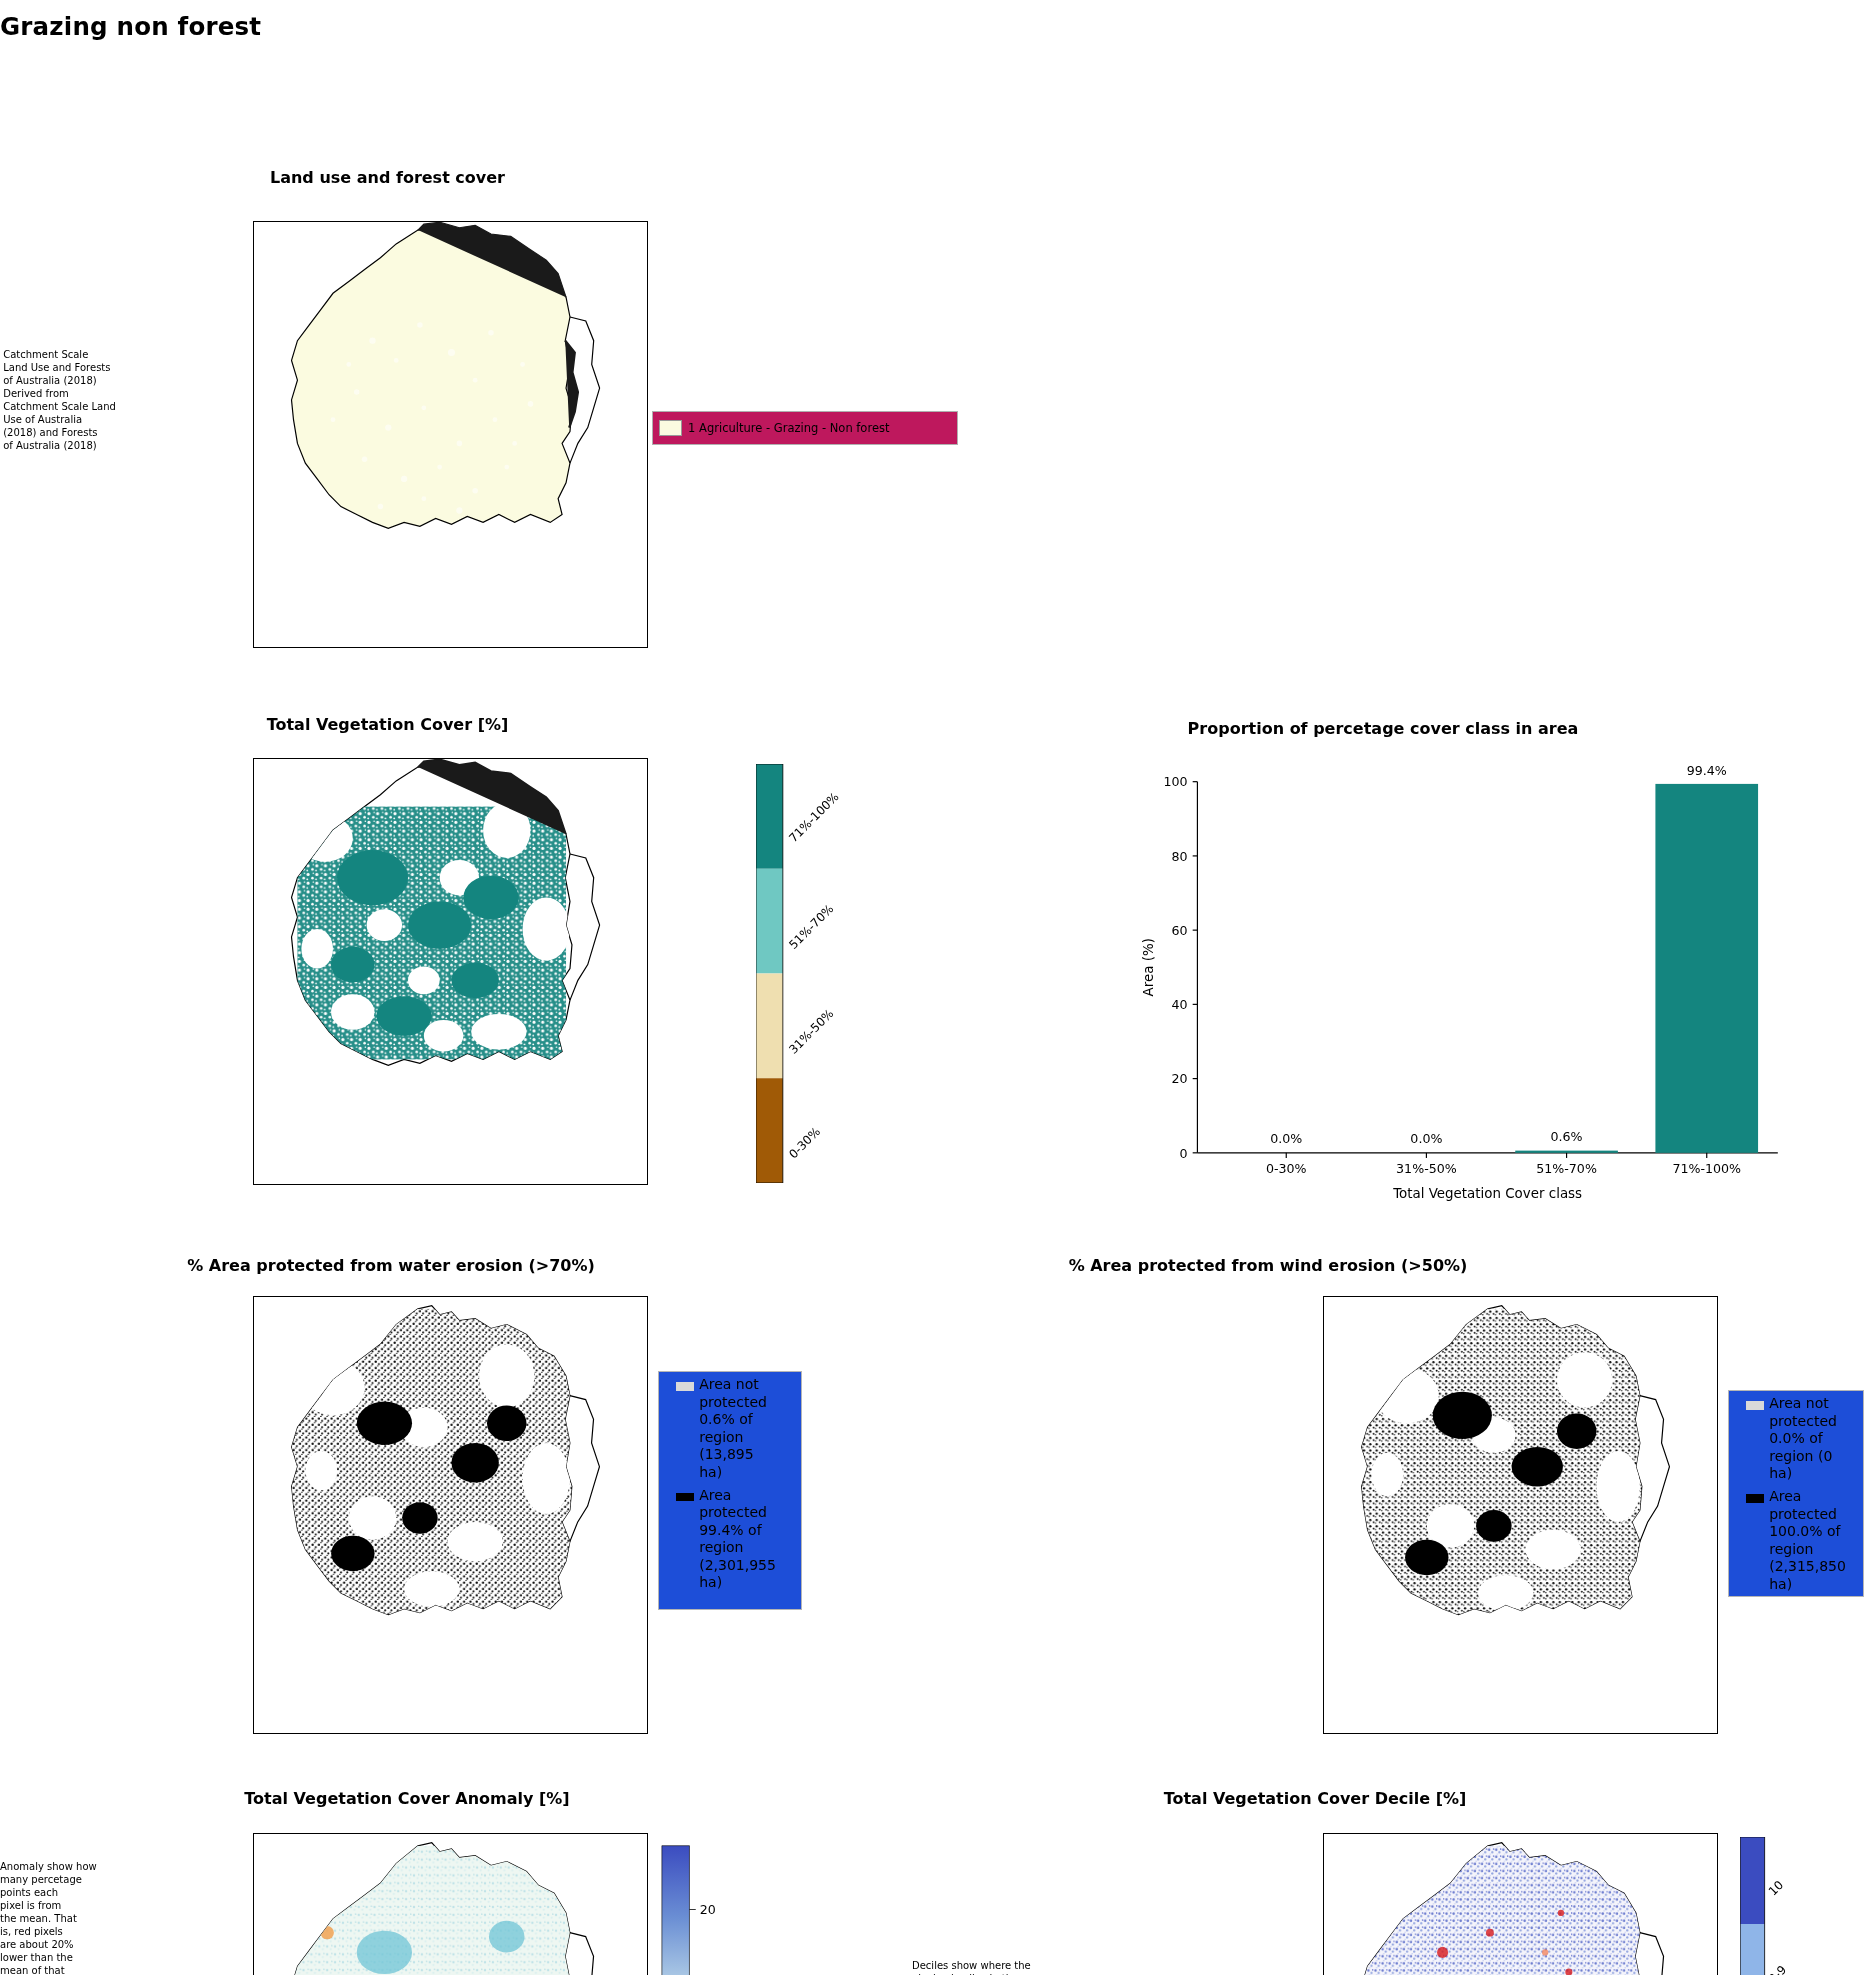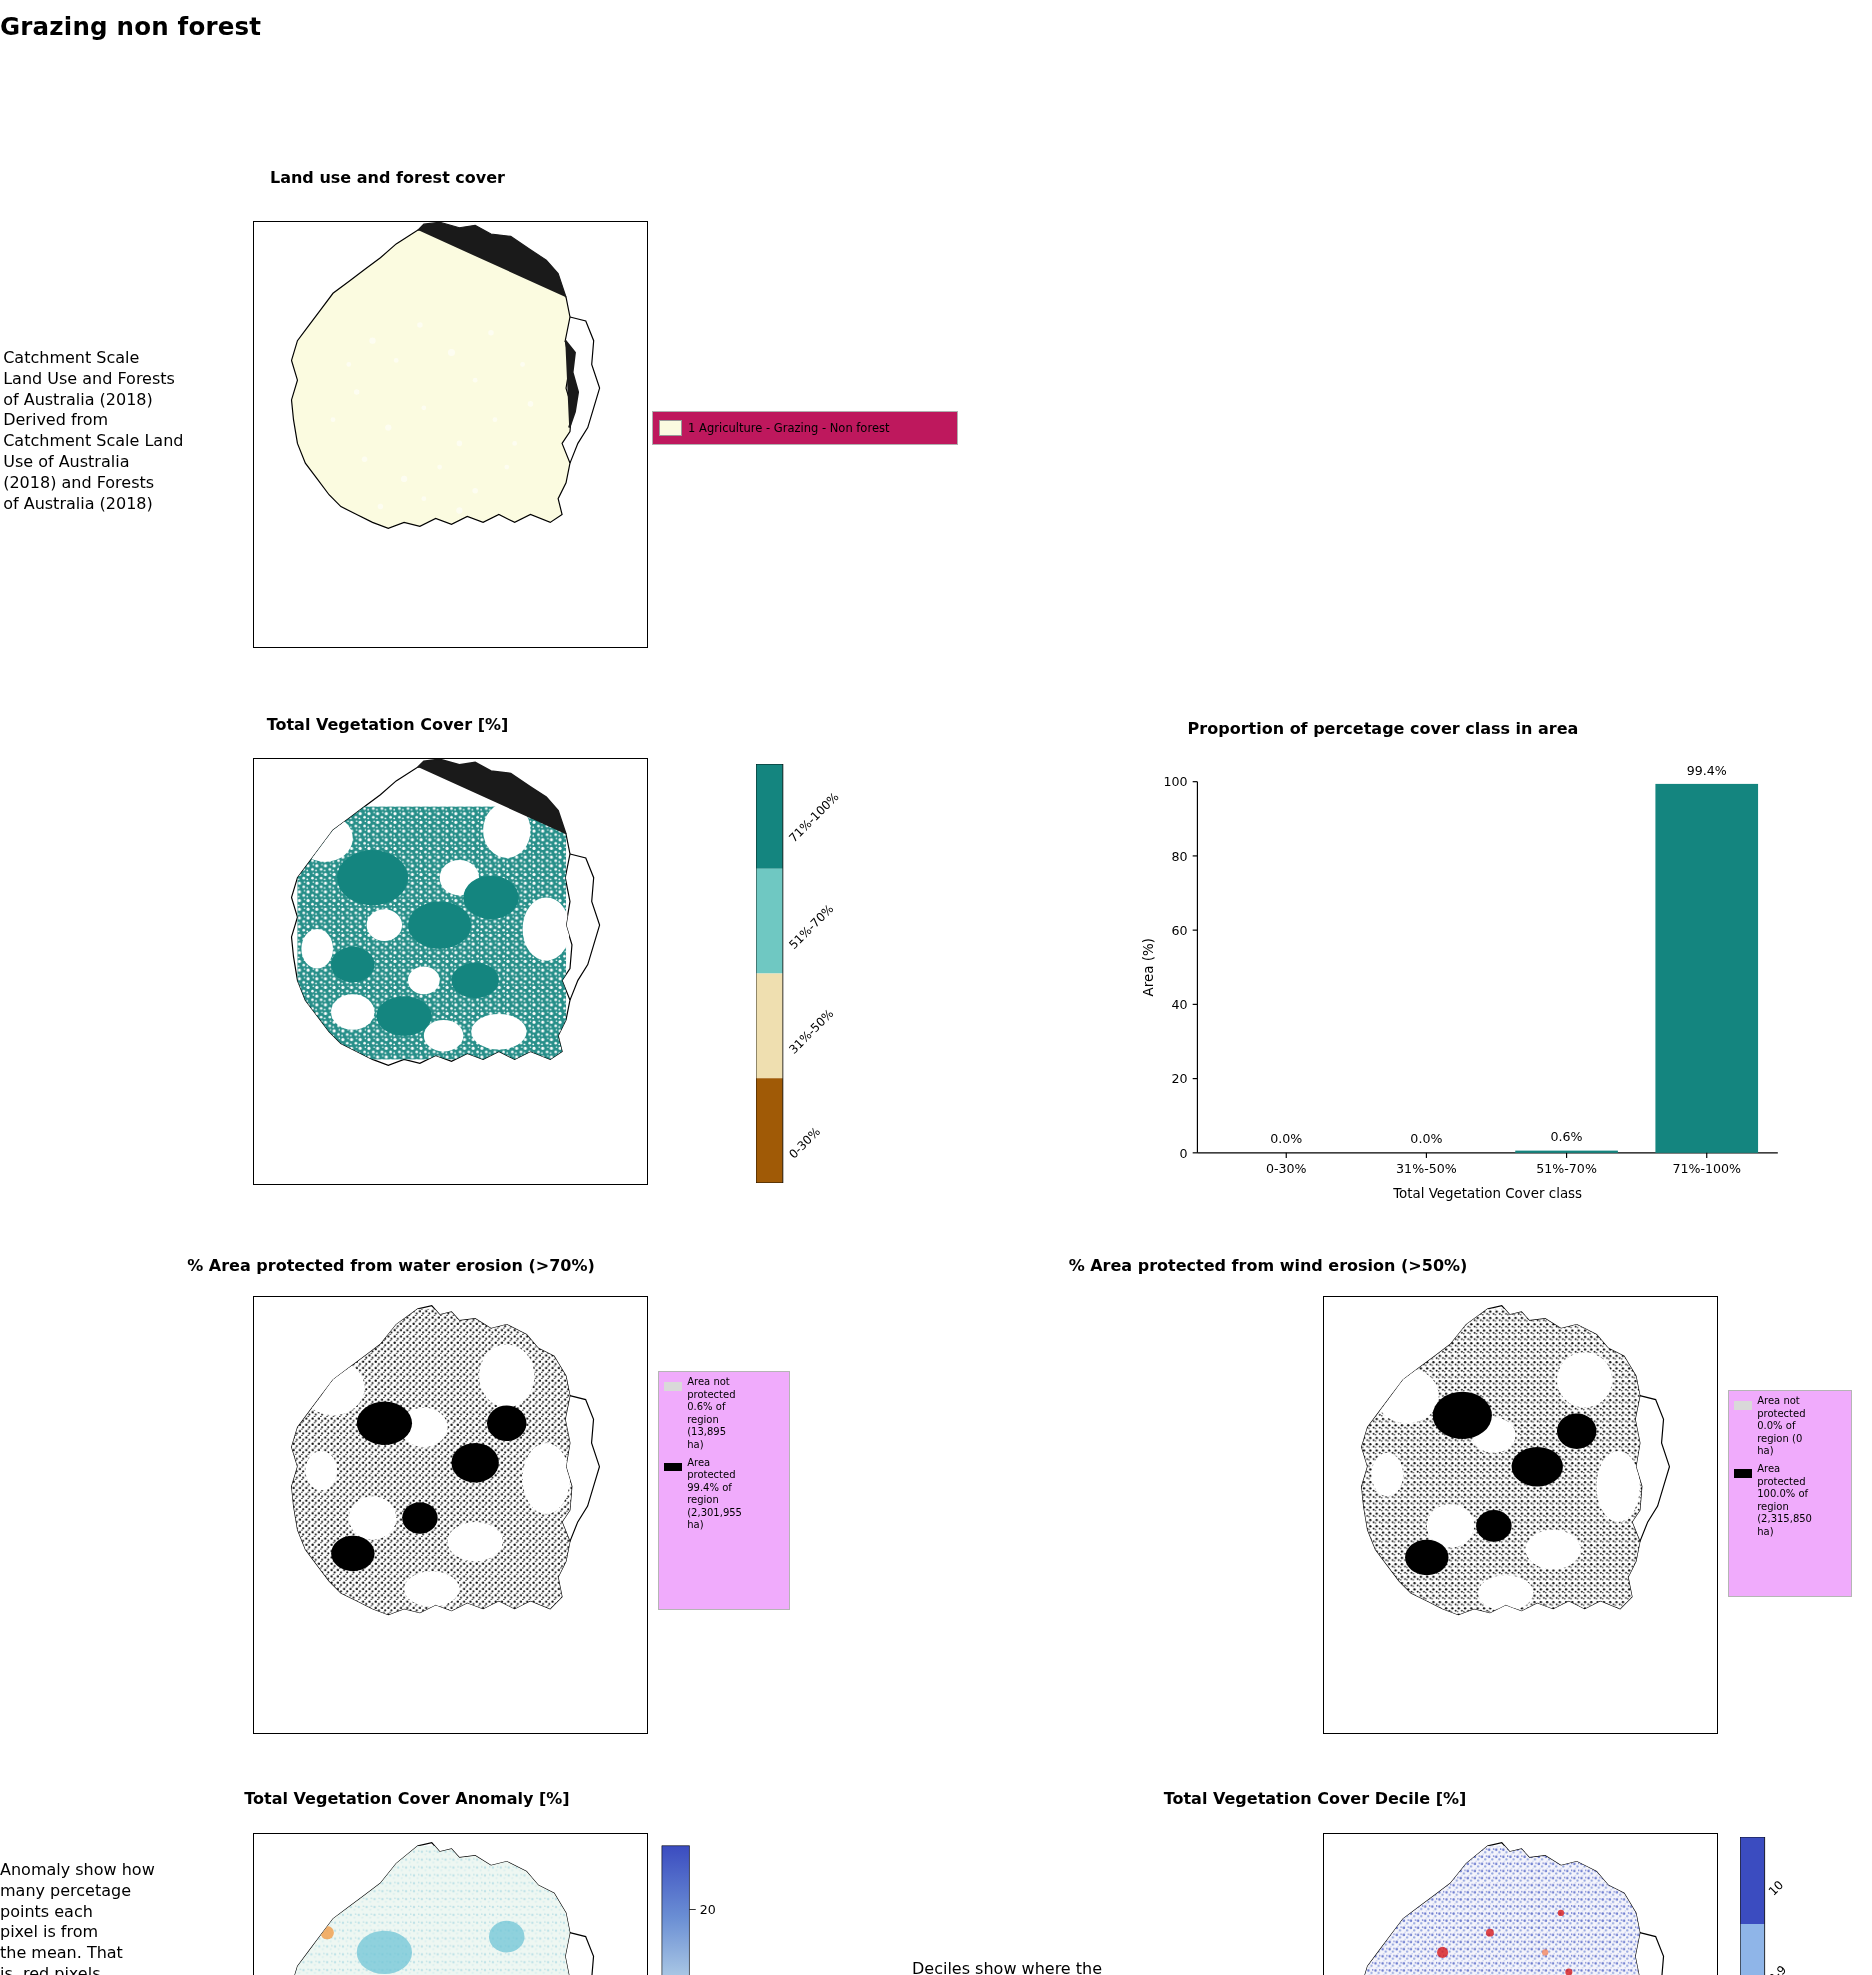--- a/index.html
+++ b/index.html
@@ -14,33 +14,33 @@
     font-size:24.5px;font-weight:bold;letter-spacing:0.2px;
   }
   .panel-title{
     font-size:16px;font-weight:bold;text-align:center;
   }
   .map-frame{
     border:0.8px solid #000;background:#ffffff;position:absolute;
     overflow:hidden;
   }
   .note{
-    font-size:16px;line-height:1.30;white-space:pre-line;color:#000;
+    font-size:10px;line-height:1.30;white-space:pre-line;color:#000;
   }
   .legend-box{
     border:0.4px solid #b0b0b0;background:#be185d;position:absolute;
     font-size:11.5px;display:flex;align-items:center;
   }
   .legend-swatch{
     width:21.3px;height:13.4px;border:0.4px solid #999;margin:0 6.3px 0 5.5px;
   }
   svg{display:block;}
   .legend2{
-    border:0.4px solid #b5b5b5;background:#f0abfc;position:absolute;
-    font-size:10px;line-height:1.25;
+    border:0.4px solid #b5b5b5;background:#1d4ed8;position:absolute;
+    font-size:14px;line-height:1.25;padding-left:12px;
   }
   .legend2 .row{display:flex;align-items:flex-start;margin:4px 0 5.5px 0;}
   .legend2 .sw{width:18px;height:8.7px;margin:6.3px 5.5px 0 4.7px;flex:none;border:0;}
 </style>
 </head>
 <body>
 
 <div class="abs title-main">Grazing non forest</div>
 
 <div class="abs panel-title" style="left:170px;top:168px;width:435px;">Land use and forest cover</div>

